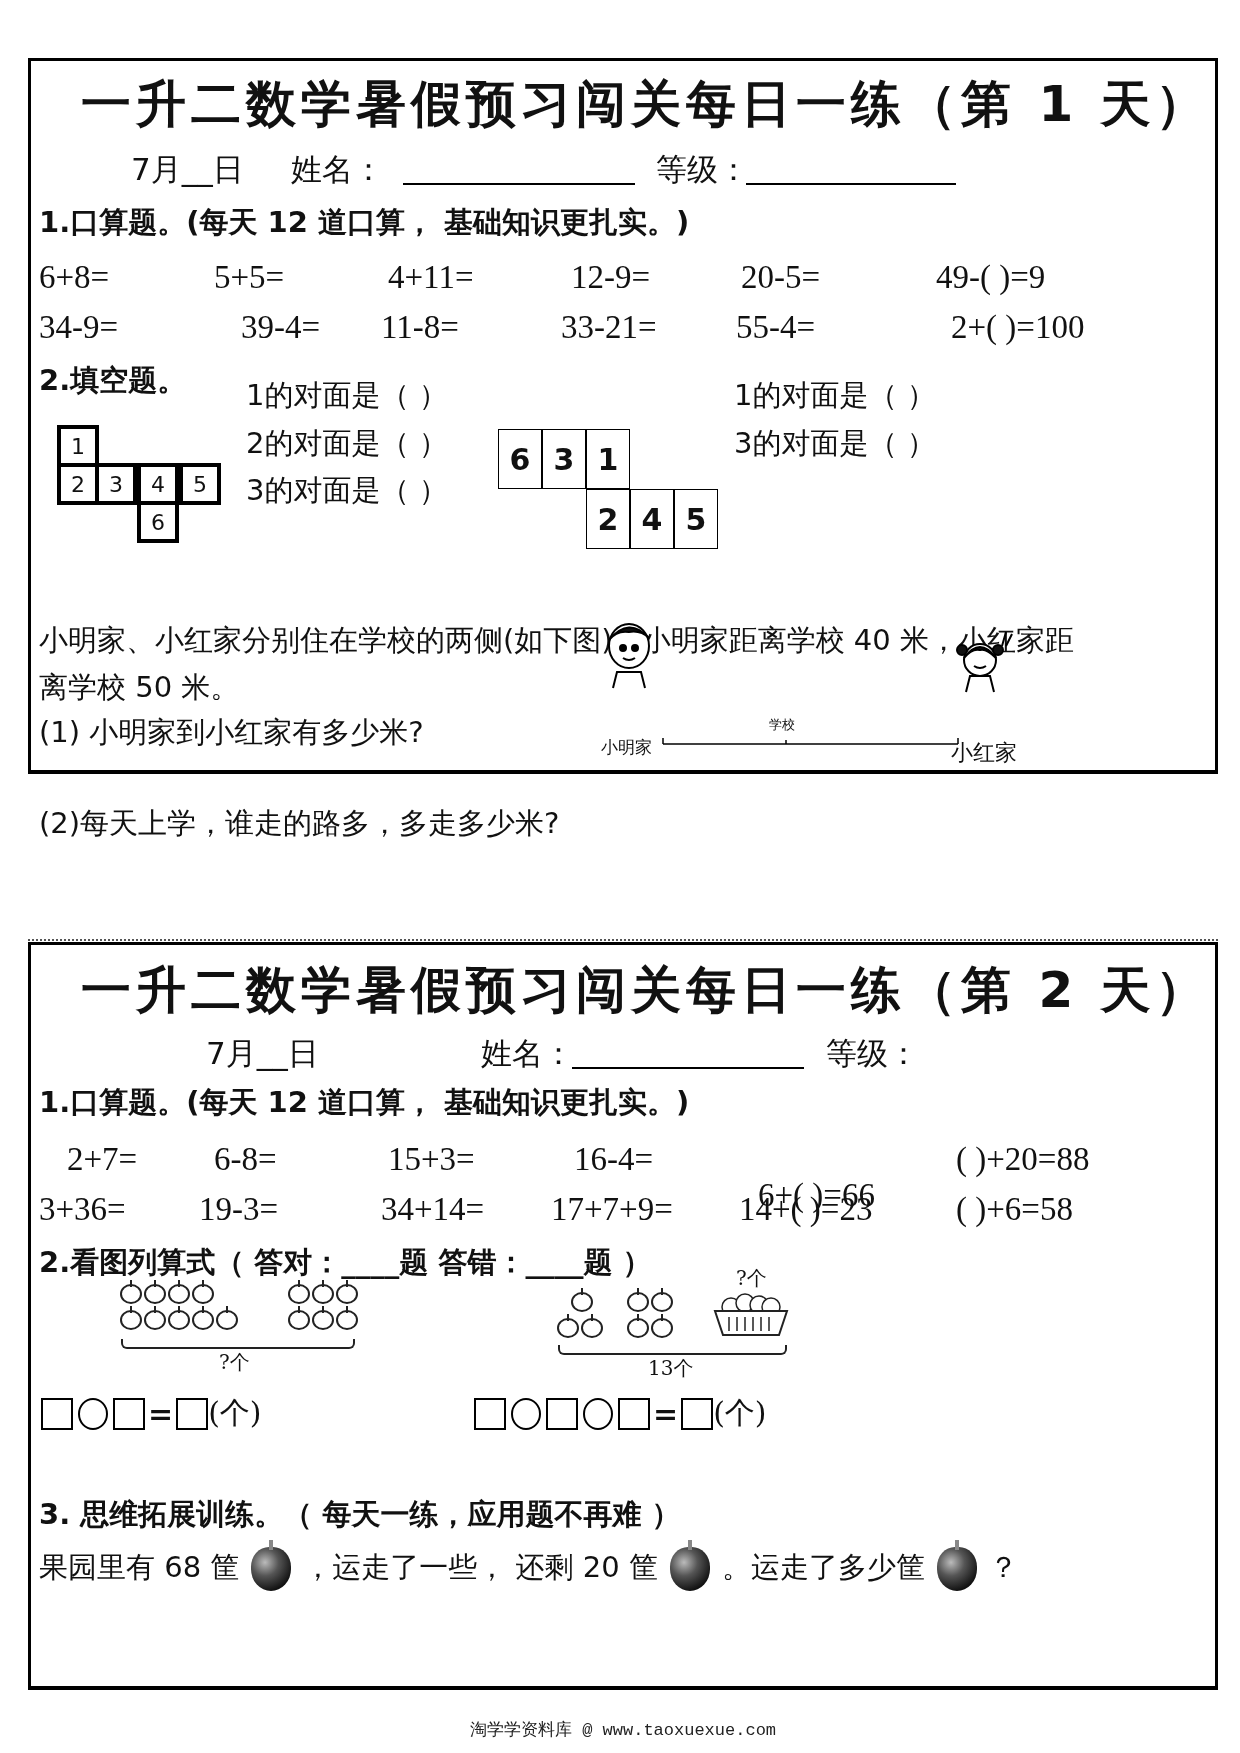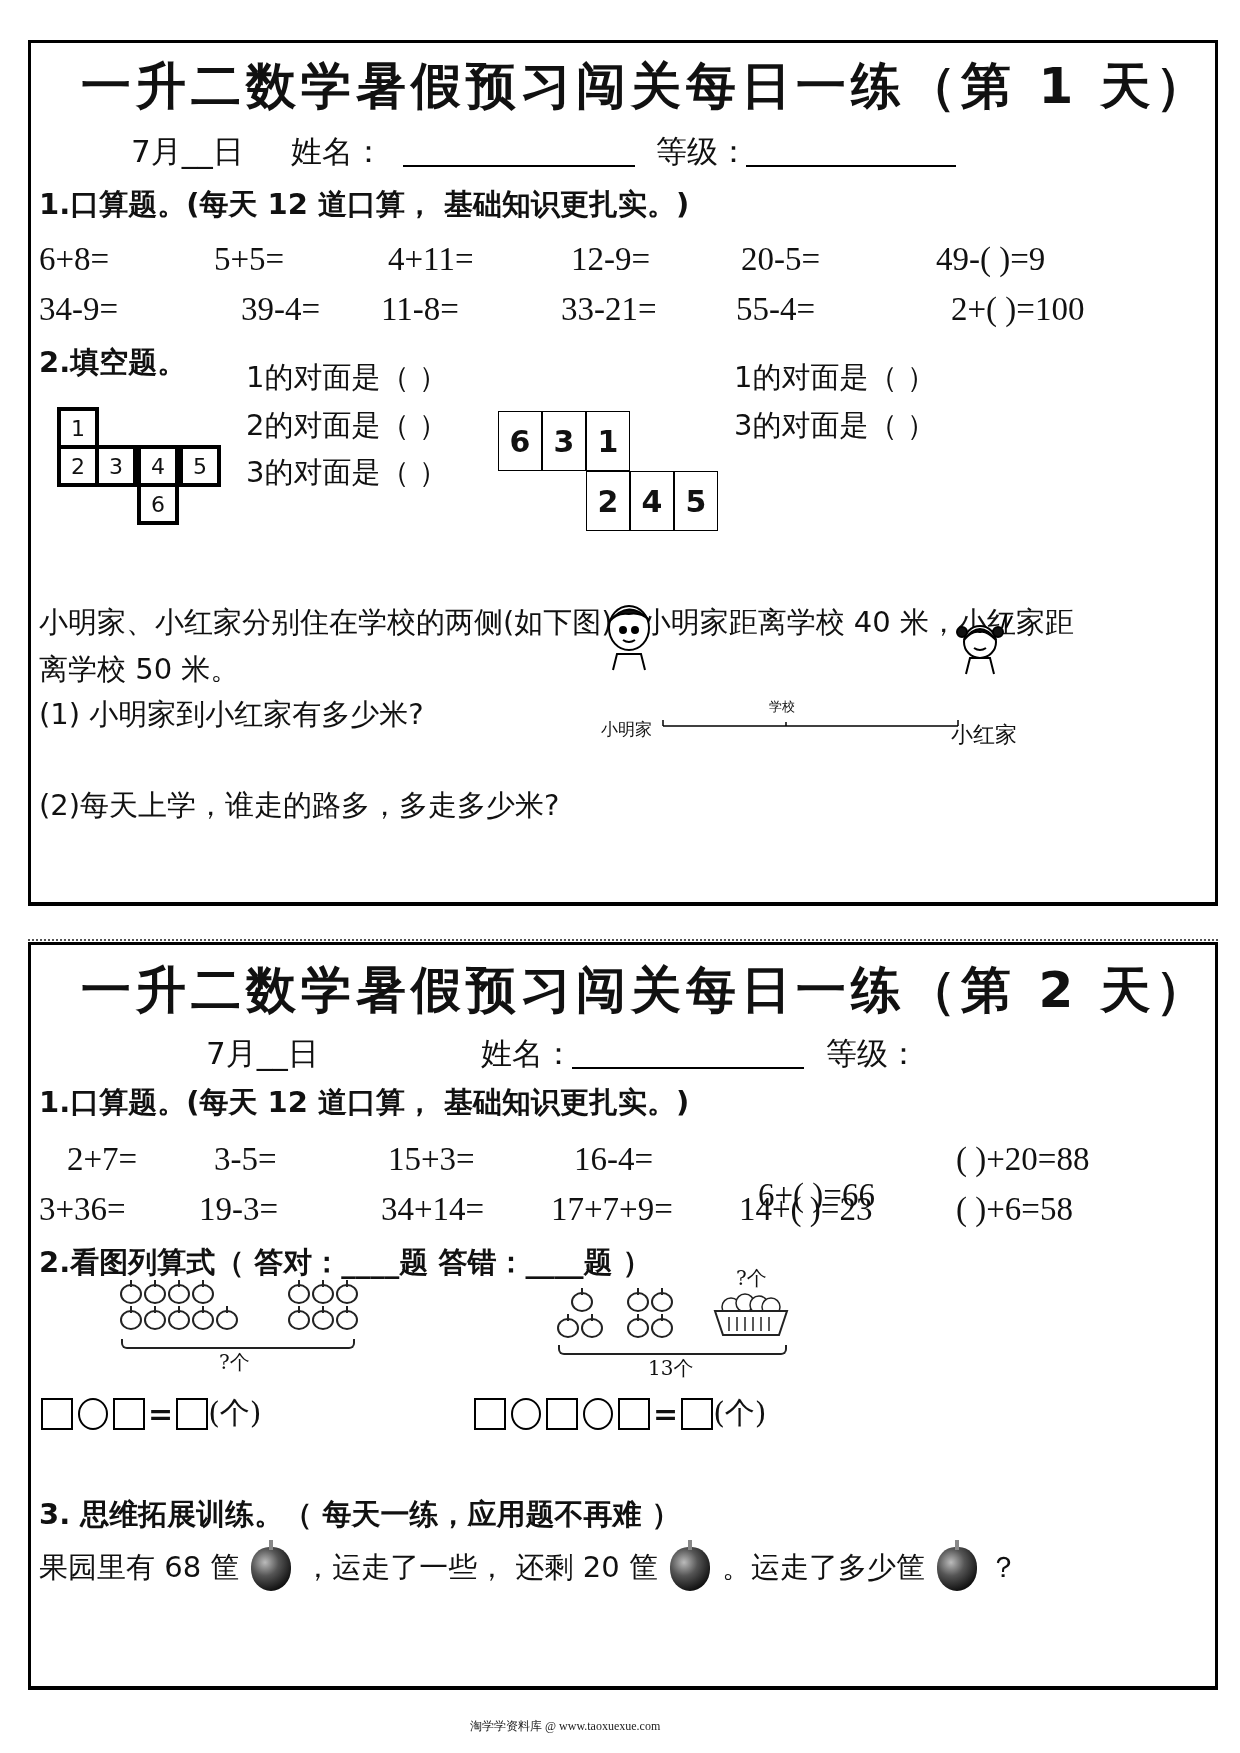--- a/index.html
+++ b/index.html
@@ -1,19 +1,19 @@
 <!DOCTYPE html>
 <html><head>
 <meta charset="utf-8">
 <style>
   html, body { margin:0; padding:0; background:#ffffff; }
   body { width:1240px; height:1753px; position:relative; overflow:hidden;
          font-family:"DejaVu Serif", "Liberation Serif", serif; color:#111; }
   .sheet { position:absolute; left:28px; width:1190px; border:3px solid #000; border-bottom-width:4px; box-sizing:border-box; }
-  #sheet1 { top:40px; height:866px; }
+  #sheet1 { top:58px; height:716px; }
   #sheet2 { top:942px; height:748px; }
   .divider { position:absolute; left:28px; width:1190px; top:939px; border-top:2px dotted #555; height:0; }
   .abs { position:absolute; white-space:nowrap; }
   .title { font-family:"DejaVu Sans", "Liberation Sans", sans-serif; font-weight:bold; font-size:50px; letter-spacing:5px; }
   .info { font-size:31px; font-family:"DejaVu Sans","Liberation Sans",sans-serif; }
   .blank { display:inline-block; border-bottom:2px solid #000; height:30px; vertical-align:bottom; }
   .sec { font-family:"DejaVu Sans","Liberation Sans",sans-serif; font-weight:bold; font-size:29px; }
   .eq { font-family:"Liberation Serif","DejaVu Serif",serif; font-size:33px; }
   .body-text { font-family:"DejaVu Sans","Liberation Sans",sans-serif; font-size:29px; }
   .net { position:absolute; }
@@ -24,21 +24,21 @@
   .apple { display:inline-block; width:22px; height:20px; border:2px solid #222; border-radius:50%; margin:1px; position:relative; box-sizing:border-box; }
   .apple::before { content:""; position:absolute; left:8px; top:-6px; width:2px; height:7px; background:#222; }
   .brace { position:absolute; border:2px solid #222; border-top:none; height:8px; border-radius:0 0 6px 6px; }
   .box { display:inline-block; width:32px; height:32px; border:2px solid #000; vertical-align:middle; box-sizing:border-box; }
   .circ { display:inline-block; width:30px; height:32px; border:2px solid #000; border-radius:50%; vertical-align:middle; margin:0 5px; box-sizing:border-box; }
   .eqsign { font-size:30px; font-weight:bold; vertical-align:middle; margin:0 3px; }
   .unit { font-size:30px; vertical-align:middle; font-family:"DejaVu Serif",serif; }
   .blackapple { display:inline-block; width:40px; height:44px; border-radius:45% 45% 50% 50%;
                 background:radial-gradient(circle at 35% 35%, #bbb 0%, #555 35%, #111 75%); vertical-align:middle; position:relative; margin:0 12px; }
   .blackapple::before { content:""; position:absolute; left:18px; top:-7px; width:4px; height:10px; background:#888; }
-  .footer { font-family:Liberation Serif, serif; font-size:12px; color:#222; }
+  .footer { font-family:Liberation Mono, monospace; font-size:17px; color:#222; }
 </style>
 </head>
 <body>
 
 <div class="sheet" id="sheet1">
   <div class="abs title" style="left:50px; top:10px;">一升二数学暑假预习闯关每日一练（第 1 天）</div>
 
   <div class="abs info" style="left:100px; top:88px;">7月__日</div>
   <div class="abs info" style="left:260px; top:88px;">姓名：</div>
   <div class="abs blank" style="left:372px; top:92px; width:232px;"></div>
@@ -133,21 +133,21 @@
 
   <div class="abs info" style="left:175px; top:88px;">7月__日</div>
   <div class="abs info" style="left:450px; top:88px;">姓名：</div>
   <div class="abs blank" style="left:541px; top:92px; width:232px;"></div>
   <div class="abs info" style="left:795px; top:88px;">等级：</div>
 
   <div class="abs sec" style="left:8px; top:138px;">1.口算题。(每天 12 道口算，  基础知识更扎实。)</div>
 
   <div>
     <div class="abs eq" style="left:20px; top:196px;margin-left:16px;">2+7=</div>
-    <div class="abs eq" style="left:183px; top:196px;">3-5=</div>
+    <div class="abs eq" style="left:183px; top:196px;">6-8=</div>
     <div class="abs eq" style="left:357px; top:196px;">15+3=</div>
     <div class="abs eq" style="left:543px; top:196px;">16-4=</div>
     <div class="abs eq" style="left:727px; top:188px;margin-top:44px;">6+(      )=66</div>
     <div class="abs eq" style="left:925px; top:196px;">(      )+20=88</div>
   </div>
   <div>
     <div class="abs eq" style="left:8px; top:246px;">3+36=</div>
     <div class="abs eq" style="left:168px; top:246px;">19-3=</div>
     <div class="abs eq" style="left:350px; top:246px;">34+14=</div>
     <div class="abs eq" style="left:520px; top:246px;">17+7+9=</div>

